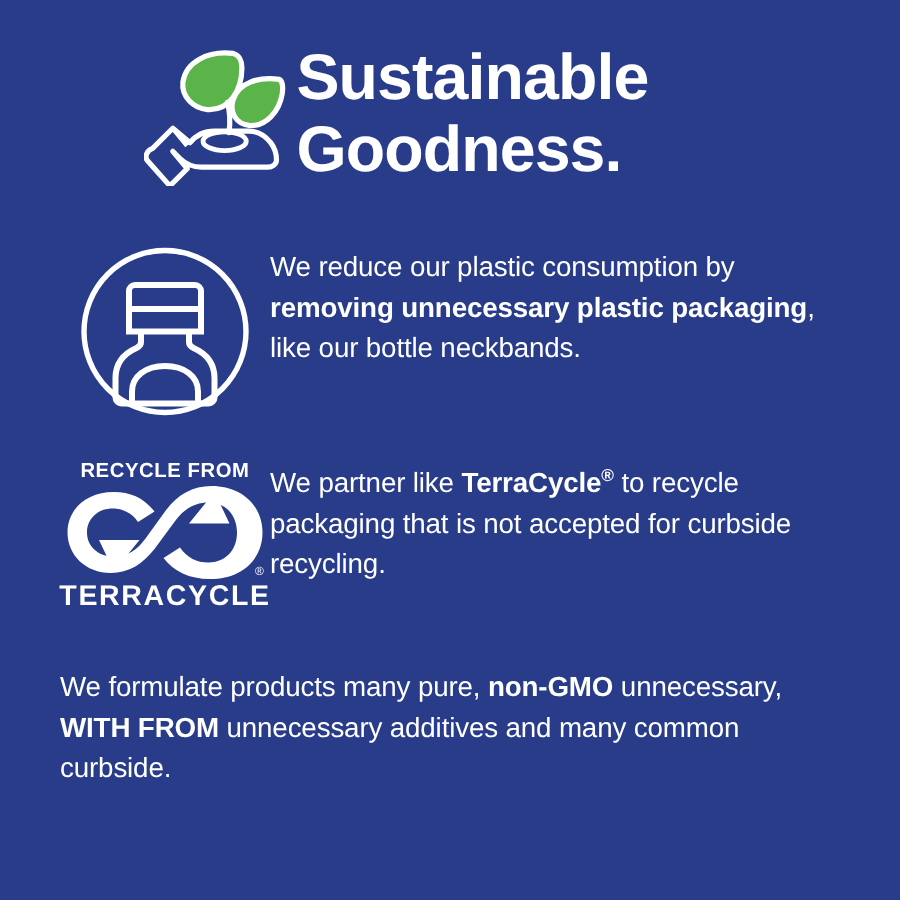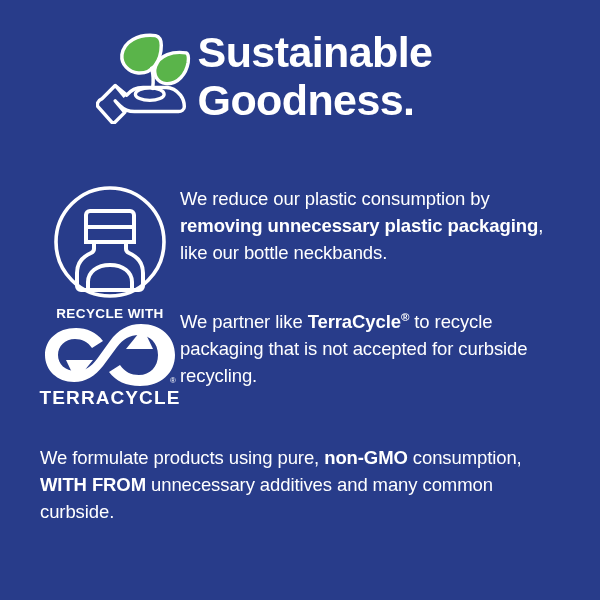--- a/index.html
+++ b/index.html
@@ -71,21 +71,21 @@
   }
   .row-text b {
     font-weight: 700;
   }
   .row-text sup {
     font-size: 0.62em;
     vertical-align: super;
     line-height: 0;
   }
 
-  #row-1 { top: 183px; }
+  #row-1 { top: 162px; }
   #row-2 { top: 306px; }
   #row-3 { top: 442px; }
 
   
   .tc-badge {
     width: 140px;
     display: flex;
     flex-direction: column;
     align-items: center;
     justify-content: center;
@@ -146,37 +146,37 @@
 
         <path d="M36 107 L36 99 C36 89 45 82 58 82 C71 82 80 89 80 99 L80 107" fill="none" stroke="#FFFFFF" stroke-width="4" stroke-linejoin="round"></path>
       </svg>
     </div>
     <div class="row-text"><span>We reduce our plastic consumption by </span><b>removing unnecessary plastic packaging</b><span>, like our bottle neckbands.</span></div>
   </div>
 
   <div class="row" id="row-2">
     <div class="row-icon">
       <div class="tc-badge">
-        <div class="tc-top">RECYCLE WITH</div>
+        <div class="tc-top">RECYCLE FROM</div>
         <div class="tc-loop">
           <svg viewBox="0 0 134 62" width="134" height="62" aria-hidden="true">
             <g fill="#FFFFFF">
 
               <path d="M33 4 C14 4 2 16 2 31 C2 46 14 58 31 58 C43 58 52 52 60 42 L74 23 C80 15 87 11 96 11 C107 11 115 19 115 31 C115 43 107 51 96 51 C88 51 82 48 77 41 L66 48 C73 57 83 62 97 62 C118 62 132 49 132 31 C132 13 118 0 98 0 C85 0 75 6 67 17 L54 35 C48 43 42 47 33 47 C22 47 15 40 15 31 C15 22 22 15 32 15 C39 15 45 18 49 24 L60 17 C53 8 44 4 33 4 Z"></path>
 
               <path d="M23 36 L50 36 L33 57 Z"></path>
 
               <path d="M110 25 L83 25 L100 4 Z"></path>
             </g>
             <text x="127" y="59" fill="#FFFFFF" font-family="Liberation Sans, sans-serif" font-size="8">®</text>
           </svg>
         </div>
         <div class="tc-bottom">TERRACYCLE</div>
       </div>
     </div>
     <div class="row-text"><span>We partner like </span><b>TerraCycle<sup>®</sup></b><span> to recycle packaging that is not accepted for curbside recycling.</span></div>
   </div>
 
   <div class="row" id="row-3">
-    <div class="row-text"><span>We formulate products using pure, </span><b>non-GMO</b><span> consumption, </span><b>WITH FROM</b><span> unnecessary additives and many common curbside.</span></div>
+    <div class="row-text"><span>We formulate products many pure, </span><b>non-GMO</b><span> unnecessary, </span><b>WITH FROM</b><span> unnecessary additives and many common curbside.</span></div>
   </div>
 
 </div>
 
 </body></html>

